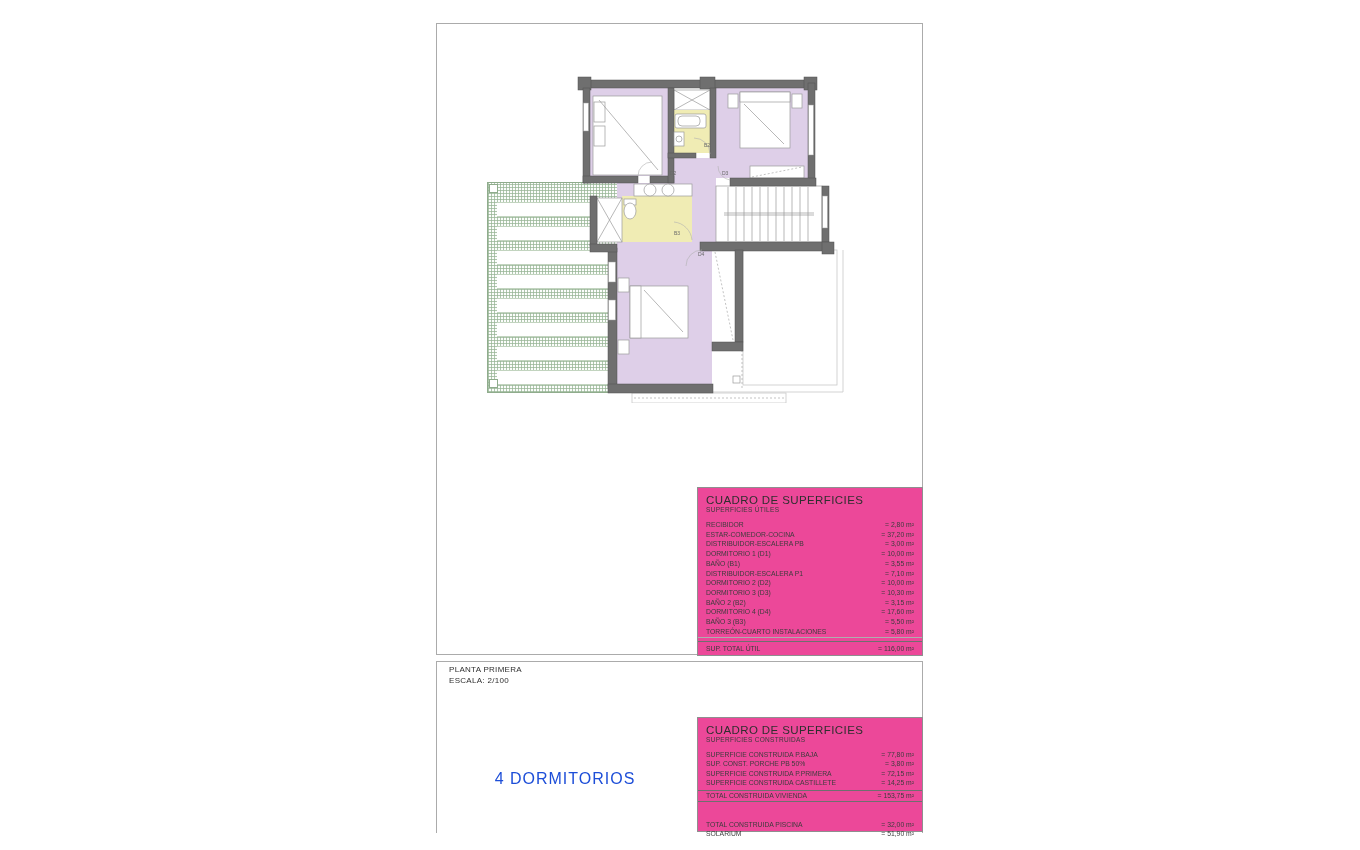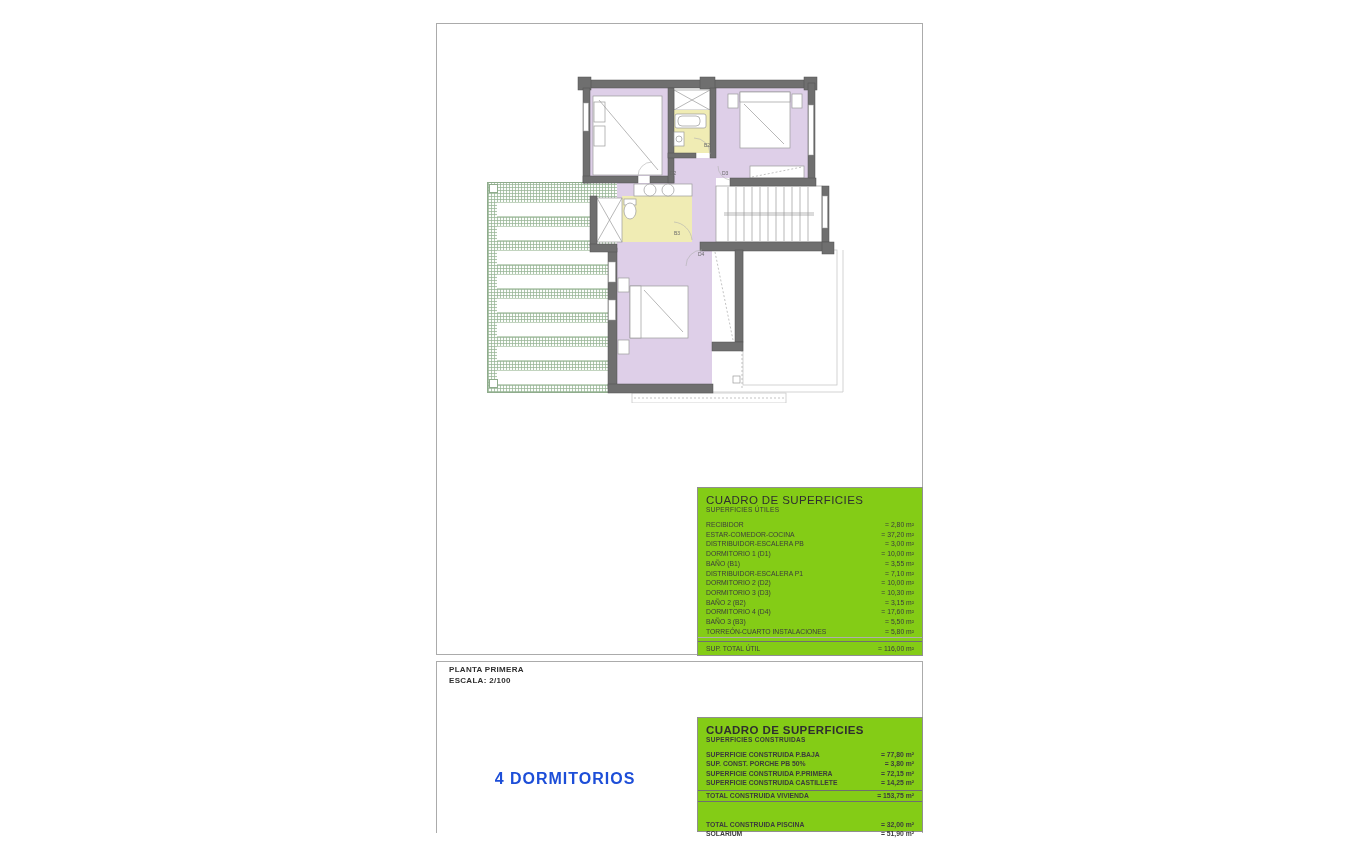--- a/index.html
+++ b/index.html
@@ -7,21 +7,21 @@
     --greenline:#8fac8c; --greenhatch:#9db89a; --frame:#ababab; --ink:#3c3c3c;
     --thin:#c8c8c8;
   }
   *{margin:0;padding:0;box-sizing:border-box;}
   html,body{width:1360px;height:850px;background:#ffffff;overflow:hidden;
     font-family:"Liberation Sans", sans-serif;color:var(--ink);}
   .stage{position:absolute;left:0;top:0;width:1360px;height:850px;background:#fff;}
 
   .sheet{position:absolute;background:#fff;border:1px solid var(--frame);}
   #sheet1{left:436px;top:23px;width:487px;height:632px;}
-  #sheet2{left:436px;top:661px;width:487px;height:172px;border-bottom:none;font-weight:bold;}
+  #sheet2{left:436px;top:661px;width:487px;height:172px;border-bottom:none;}
 
   
   .pergola{position:absolute;left:50px;top:158px;width:134px;height:211px;
     border:1px solid var(--greenline);
     background-color:#fbfdfb;
     background-image:
       repeating-linear-gradient(0deg, rgba(150,180,148,.75) 0 1px, rgba(0,0,0,0) 1px 3px),
       repeating-linear-gradient(90deg, rgba(150,180,148,.75) 0 1px, rgba(0,0,0,0) 1px 3px);}
   .pergola .stripe{position:absolute;left:9px;right:0;height:15px;background:#fff;
     border-top:1px solid #c2d4bf;border-bottom:1px solid #c2d4bf;}
@@ -35,21 +35,21 @@
   .purple{fill:var(--purple);}
   .yellow{fill:var(--yellow);}
   .furn{fill:#ffffff;stroke:#9a9a9a;stroke-width:.7;}
   .furnline{stroke:#9a9a9a;stroke-width:.7;fill:none;}
   .thinline{stroke:var(--thin);stroke-width:.8;fill:none;}
   .dash{stroke:#9a9a9a;stroke-width:.6;fill:none;stroke-dasharray:2 2;}
   .arc{stroke:#b0b0b0;stroke-width:.6;fill:none;}
   .plan-label{font:5px "Liberation Sans", sans-serif;fill:#6a6a6a;}
 
   
-  .sup-table{position:absolute;width:226px;background:#84cc16;border:1px solid #8f8f8f;}
+  .sup-table{position:absolute;width:226px;background:#ec4899;border:1px solid #8f8f8f;}
   #table1{left:260px;top:463px;height:169px;}
   #table2{left:260px;top:55px;height:115px;}
   .tbl-title{font-size:11.5px;line-height:12px;letter-spacing:.4px;color:#2f2f2f;
     margin:6px 8px 0;white-space:nowrap;}
   .tbl-sub{font-size:6.5px;line-height:7px;letter-spacing:.3px;color:#3a3a3a;margin:0 8px;}
   .tbl-rows{margin:7px 8px 0;}
   .tbl-row{display:flex;justify-content:space-between;font-size:6.8px;line-height:9.7px;
     white-space:nowrap;color:#3c3c3c;}
   #table2 .tbl-row{line-height:9.4px;}
   .tbl-total{position:absolute;left:0;right:0;bottom:0;height:14px;

